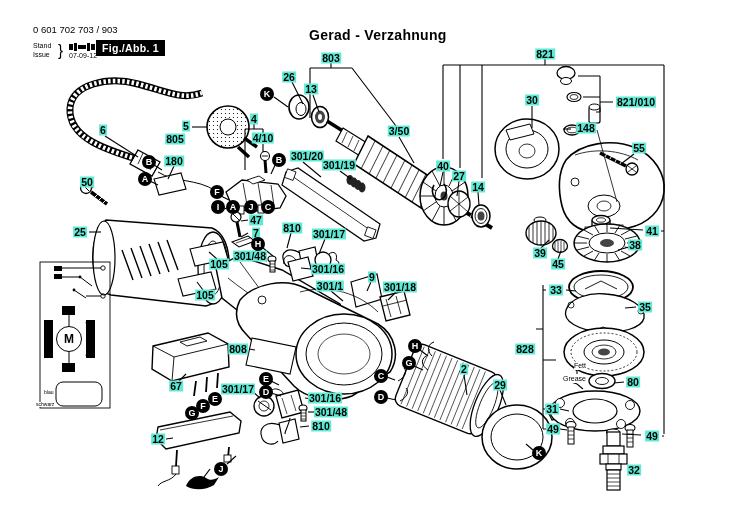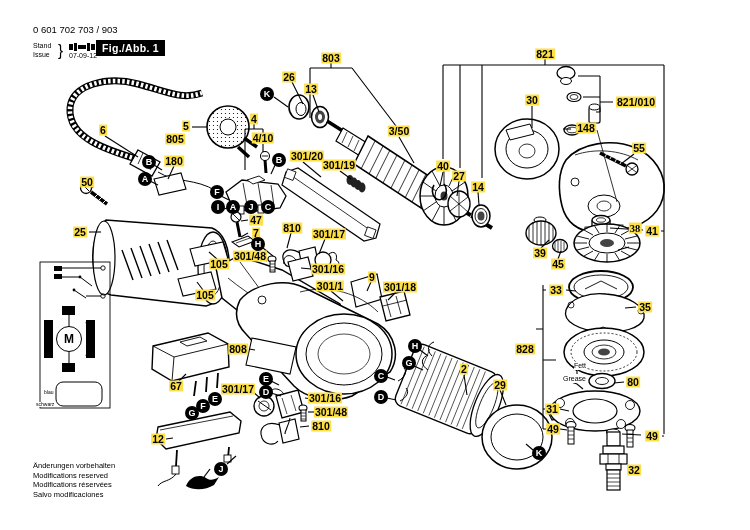--- a/index.html
+++ b/index.html
@@ -1,21 +1,21 @@
 <!DOCTYPE html>
 <html><head>
 <meta charset="utf-8">
 <style>
   html,body{margin:0;padding:0;background:#fff;}
   #stage{position:relative;width:750px;height:530px;background:#fff;overflow:hidden;
          font-family:"Liberation Sans","DejaVu Sans",sans-serif;color:#000;}
   #stage svg{position:absolute;left:0;top:0;}
   .abs{position:absolute;white-space:nowrap;}
   .plabel{position:absolute;transform:translate(-50%,-50%);font-weight:bold;font-size:10.5px;
-          background:#fde047;padding:0 1px;line-height:11px;white-space:nowrap;}
+          background:#5eead4;padding:0 1px;line-height:11px;white-space:nowrap;}
   .callout{position:absolute;transform:translate(-50%,-50%);width:14px;height:14px;border-radius:50%;
            background:#000;color:#fff;font-weight:bold;font-size:9px;line-height:14px;text-align:center;}
   .hdr-num{left:33px;top:24px;font-size:9.5px;}
   .hdr-stand{left:33px;top:41px;font-size:7px;line-height:9px;}
   .hdr-brace{left:58px;top:41px;font-size:15px;transform:scaleY(1.15);}
   .hdr-logo{left:69px;top:43px;}
   .hdr-date{left:69px;top:52px;font-size:7px;}
   .fig-box{left:96px;top:40px;background:#000;color:#fff;font-weight:bold;font-size:10.5px;
            padding:2px 6px;letter-spacing:.3px;}
   .title{left:309px;top:27px;font-size:14px;font-weight:bold;letter-spacing:.3px;}
@@ -447,36 +447,31 @@
   <svg width="26" height="8" viewBox="0 0 26 8">
         <rect x="0" y="1" width="4" height="6" fill="#000"></rect>
         <rect x="5" y="0" width="3" height="8" fill="#000"></rect>
         <rect x="9" y="2" width="8" height="4" fill="#000"></rect>
         <rect x="18" y="0" width="3" height="8" fill="#000"></rect>
         <rect x="22" y="1" width="4" height="6" fill="#000"></rect>
       </svg>
 </div>
 <div class="abs hdr-date">07-09-12</div>
 <div class="abs fig-box">Fig./Abb. 1</div>
+<div class="abs title">Gerad - Verzahnung</div>
 
 <div class="abs grease-wrap">
   <div class="grease" style="top:0;">Fett</div>
   <div class="grease" style="top:13px;">Grease</div>
 </div>
 
 <div class="abs wire-label" style="left:44px;top:390px;">blau</div>
 <div class="abs wire-label" style="left:36px;top:402px;">schwarz</div>
 <div class="m-circle">M</div>
 
-<div class="abs footer">
-  <div>Änderungen vorbehalten</div>
-  <div>Modifications reserved</div>
-  <div>Modifications réservées</div>
-  <div>Salvo modificaciones</div>
-</div>
 
 <div>
       <div class="plabel" style="left: 331px; top: 58px;">803</div>
       <div class="plabel" style="left: 545px; top: 54px;">821</div>
       <div class="plabel" style="left: 289px; top: 77px;">26</div>
       <div class="plabel" style="left: 311px; top: 89px;">13</div>
       <div class="plabel" style="left: 103px; top: 130px;">6</div>
       <div class="plabel" style="left: 186px; top: 126px;">5</div>
       <div class="plabel" style="left: 175px; top: 139px;">805</div>
       <div class="plabel" style="left: 532px; top: 100px;">30</div>
@@ -501,21 +496,21 @@
       <div class="plabel" style="left: 292px; top: 228px;">810</div>
       <div class="plabel" style="left: 329px; top: 234px;">301/17</div>
       <div class="plabel" style="left: 250px; top: 256px;">301/48</div>
       <div class="plabel" style="left: 328px; top: 269px;">301/16</div>
       <div class="plabel" style="left: 330px; top: 286px;">301/1</div>
       <div class="plabel" style="left: 372px; top: 277px;">9</div>
       <div class="plabel" style="left: 400px; top: 287px;">301/18</div>
       <div class="plabel" style="left: 540px; top: 253px;">39</div>
       <div class="plabel" style="left: 558px; top: 264px;">45</div>
       <div class="plabel" style="left: 652px; top: 231px;">41</div>
-      <div class="plabel" style="left: 635px; top: 228px; font-family: Liberation Serif, serif;">38</div>
+      <div class="plabel" style="left: 635px; top: 245px;">38</div>
       <div class="plabel" style="left: 556px; top: 290px;">33</div>
       <div class="plabel" style="left: 645px; top: 307px;">35</div>
       <div class="plabel" style="left: 525px; top: 329px; margin-top: 20px;">828</div>
       <div class="plabel" style="left: 238px; top: 349px;">808</div>
       <div class="plabel" style="left: 464px; top: 369px;">2</div>
       <div class="plabel" style="left: 500px; top: 385px; text-align: right;">29</div>
       <div class="plabel" style="left: 176px; top: 386px;">67</div>
       <div class="plabel" style="left: 158px; top: 439px;">12</div>
       <div class="plabel" style="left: 238px; top: 389px;">301/17</div>
       <div class="plabel" style="left: 325px; top: 398px;">301/16</div>

